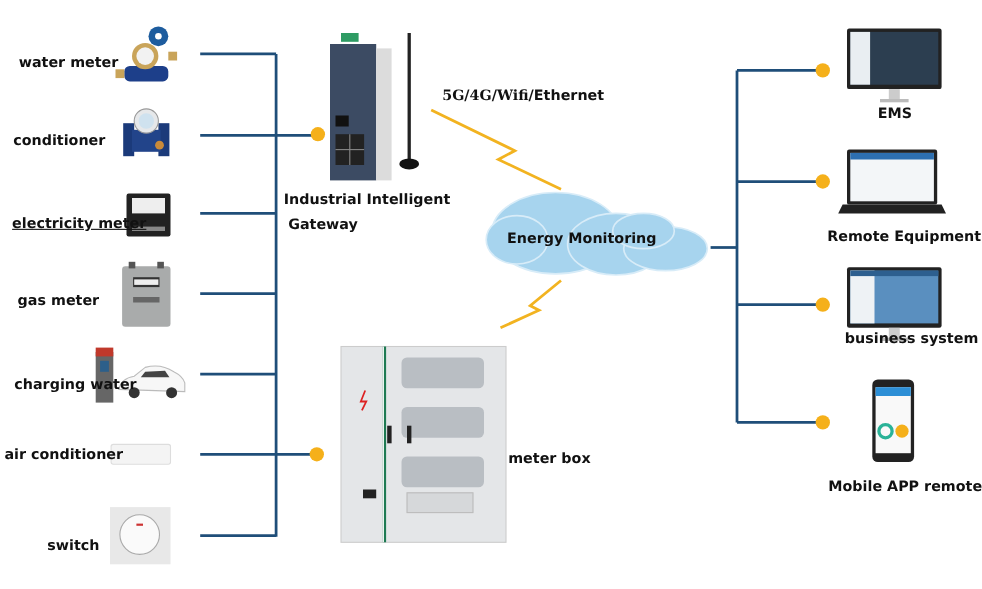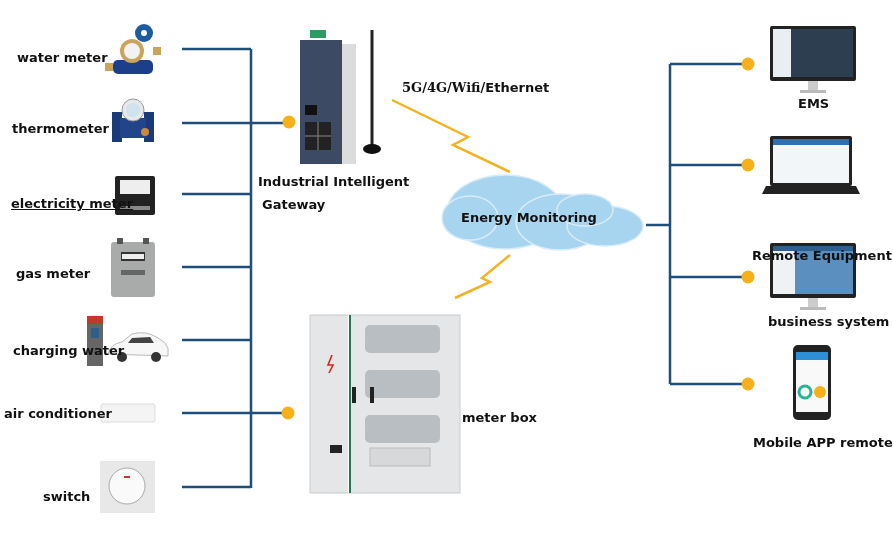--- a/index.html
+++ b/index.html
@@ -163,34 +163,34 @@
   <g transform="translate(793,345)">
     <rect x="0" y="0" width="38" height="75" rx="5" fill="#222"></rect>
     <rect x="3" y="7" width="32" height="60" fill="#f9f9f9"></rect>
       <rect x="3" y="7" width="32" height="8" fill="#2d8fd6"></rect>
     <circle cx="12" cy="47" r="6" fill="none" stroke="#2bb398" stroke-width="3"></circle>
     <circle cx="27" cy="47" r="6" fill="#f5b01a"></circle>
   </g>
 </svg>
 
 <div class="lbl" style="left:17px;top:50px;">water meter</div>
-<div class="lbl" style="left:12px;top:121px;">thermometer</div>
+<div class="lbl" style="left:12px;top:121px;">conditioner</div>
 <div class="lbl" style="left:11px;top:196px;text-decoration:underline;">electricity meter</div>
 <div class="lbl" style="left:16px;top:266px;">gas meter</div>
 <div class="lbl" style="left:13px;top:343px;">charging water</div>
 <div class="lbl" style="left:4px;top:406px;text-align:center;">air conditioner</div>
 <div class="lbl" style="left:43px;top:489px;">switch</div>
 
 <div class="lbl" style="left:258px;top:174px;">Industrial Intelligent</div>
 <div class="lbl" style="left:262px;top:197px;">Gateway</div>
 
 <div class="lbl" style="left:402px;top:80px;">
   <span class="mono">5G/4G/Wifi/</span><span>Ethernet</span>
 </div>
 
 <div class="lbl" style="left:461px;top:210px;">Energy Monitoring</div>
 
 <div class="lbl" style="left:462px;top:410px;">meter box</div>
 
 <div class="lbl" style="left:798px;top:96px;">EMS</div>
-<div class="lbl" style="left:752px;top:208px;margin-top:40px;">Remote Equipment</div>
-<div class="lbl" style="left:768px;top:314px;">business system</div>
+<div class="lbl" style="left:752px;top:208px;">Remote Equipment</div>
+<div class="lbl" style="left:768px;top:301px;">business system</div>
 <div class="lbl" style="left:753px;top:435px;">Mobile APP remote</div>
 
 </body></html>

